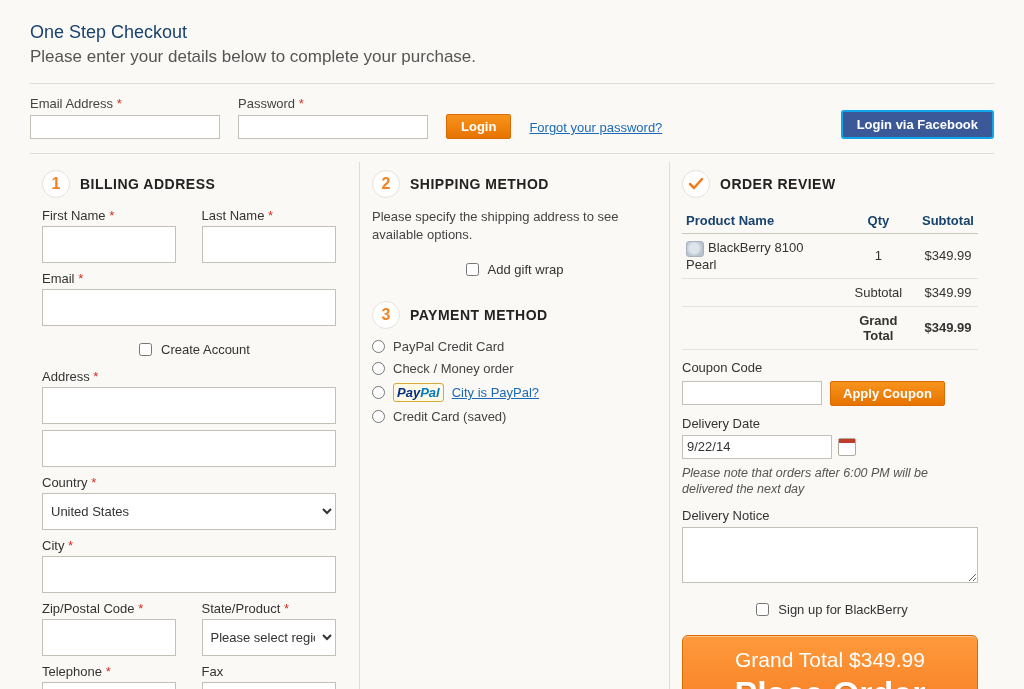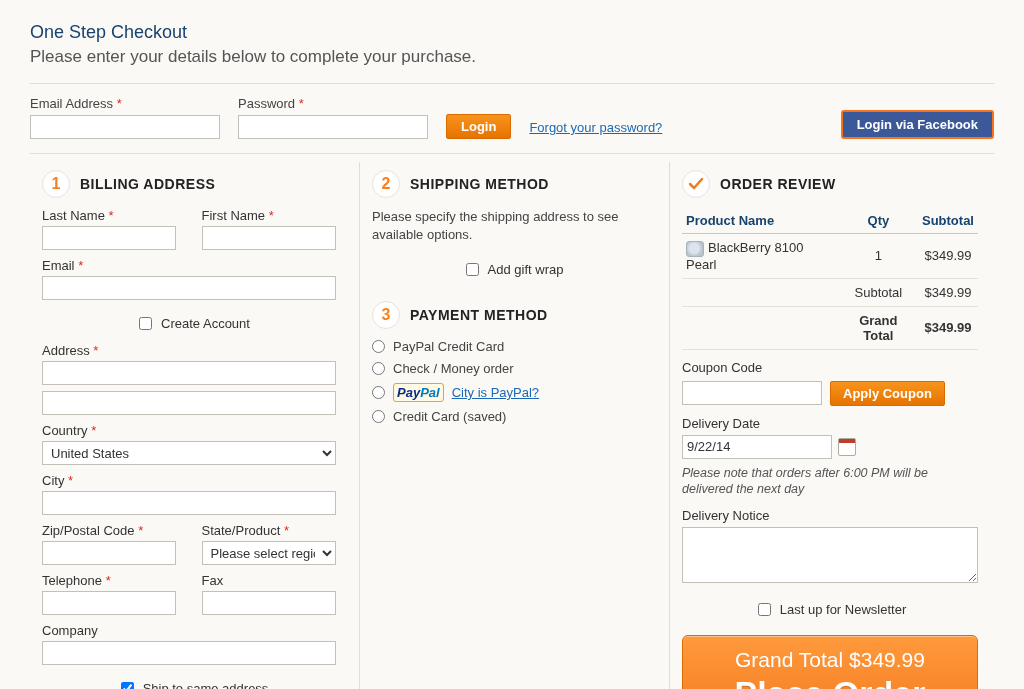--- a/index.html
+++ b/index.html
@@ -34,21 +34,21 @@
     padding: 3px 4px; color: #333;
   }
   .btn-orange {
     background: linear-gradient(#f7941d, #e67300);
     border: 1px solid #d96b00; color: #fff; font-weight: bold;
     padding: 4px 14px; font-size: 13px; cursor: pointer; border-radius: 2px;
   }
   .link { color: #1b69b6; text-decoration: underline; cursor: pointer; font-size: 13px; }
   .fb-btn {
     margin-left: auto; background: #3b5998; color: #fff;
-    border: 2px solid #f97316; padding: 5px 14px; font-weight: bold;
+    border: 2px solid #0ea5e9; padding: 5px 14px; font-weight: bold;
     font-size: 13px; cursor: pointer; border-radius: 3px;
   }
   .cols { display: flex; gap: 0; }
   .col {
     padding: 8px 16px 8px 12px;
   }
   .col1 { width: 330px; border-right: 1px solid #e0ddd6; }
   .col2 { width: 310px; border-right: 1px solid #e0ddd6; }
   .col3 { flex: 1; }
   .section-head {
@@ -63,21 +63,21 @@
     width: 28px; height: 28px; border-radius: 50%; border: 1px solid #e6e3db;
     background: #fff; display: flex; align-items: center; justify-content: center;
   }
   .section-head h2 {
     margin: 0; font-size: 14px; letter-spacing: 0.5px; color: #222; font-weight: bold;
   }
   .req { color: #d62d20; }
   .f-row { display: flex; gap: 18px; margin-bottom: 8px; }
   .f-col { flex: 1; display: flex; flex-direction: column; }
   .f-col label { font-size: 13px; color: #333; margin-bottom: 3px; }
-  .f-col input, .f-col select { height: 24px; }
+  .f-col input, .f-col select { height: 37px; }
   .f-full { width: 294px; }
   .f-half { width: 134px; }
   .chk-row { display: flex; align-items: center; gap: 6px; font-size: 13px; color: #333; margin: 14px 0 10px; justify-content: center; }
   .muted { color: #444; font-size: 13px; line-height: 1.4; }
   .radio-row { display: flex; align-items: center; gap: 8px; color: #444; margin: 7px 0; font-size: 13px; }
   .radio-row input[type=radio] { margin: 0; }
   .paypal-badge {
     border: 1px solid #d7a83a; border-radius: 3px; background: #fff9e6;
     padding: 1px 3px; display: inline-flex; align-items: center;
     font-weight: bold; font-size: 13px;
@@ -153,25 +153,25 @@
   <div class="cols">
 
     <div class="col col1">
       <div class="section-head">
         <div class="num-circle">1</div>
         <h2>BILLING ADDRESS</h2>
       </div>
 
       <div class="f-row">
         <div class="f-col">
+            <label><span>First Name</span> <span class="req">*</span></label>
+            <input class="f-half" type="text" style="">
+          </div>
+        <div class="f-col">
             <label><span>Last Name</span> <span class="req">*</span></label>
-            <input class="f-half" type="text" style="">
-          </div>
-        <div class="f-col">
-            <label><span>First Name</span> <span class="req">*</span></label>
             <input class="f-half" type="text" style="">
           </div>
       </div>
 
       <div class="f-col" style="margin-bottom:4px;">
           <label><span>Email</span> <span class="req">*</span></label>
           <input class="f-full" type="text" style="">
         </div>
 
       <div class="chk-row">
@@ -314,21 +314,21 @@
         <input type="text" value="9/22/14" style="">
         <span class="cal-icon"></span>
       </div>
       <div class="notice">Please note that orders after 6:00 PM will be delivered the next day</div>
 
       <div class="sec-label">Delivery Notice</div>
       <textarea class="notice-box" style=""></textarea>
 
       <div class="chk-row">
           <input type="checkbox" style="">
-          <span>Last up for Newsletter</span>
+          <span>Sign up for BlackBerry</span>
         </div>
 
       <div class="place-order">
         <div class="gt"><span>Grand Total </span><span>$349.99</span></div>
         <div class="po">Place Order</div>
       </div>
     </div>
 
   </div>
 </div>

